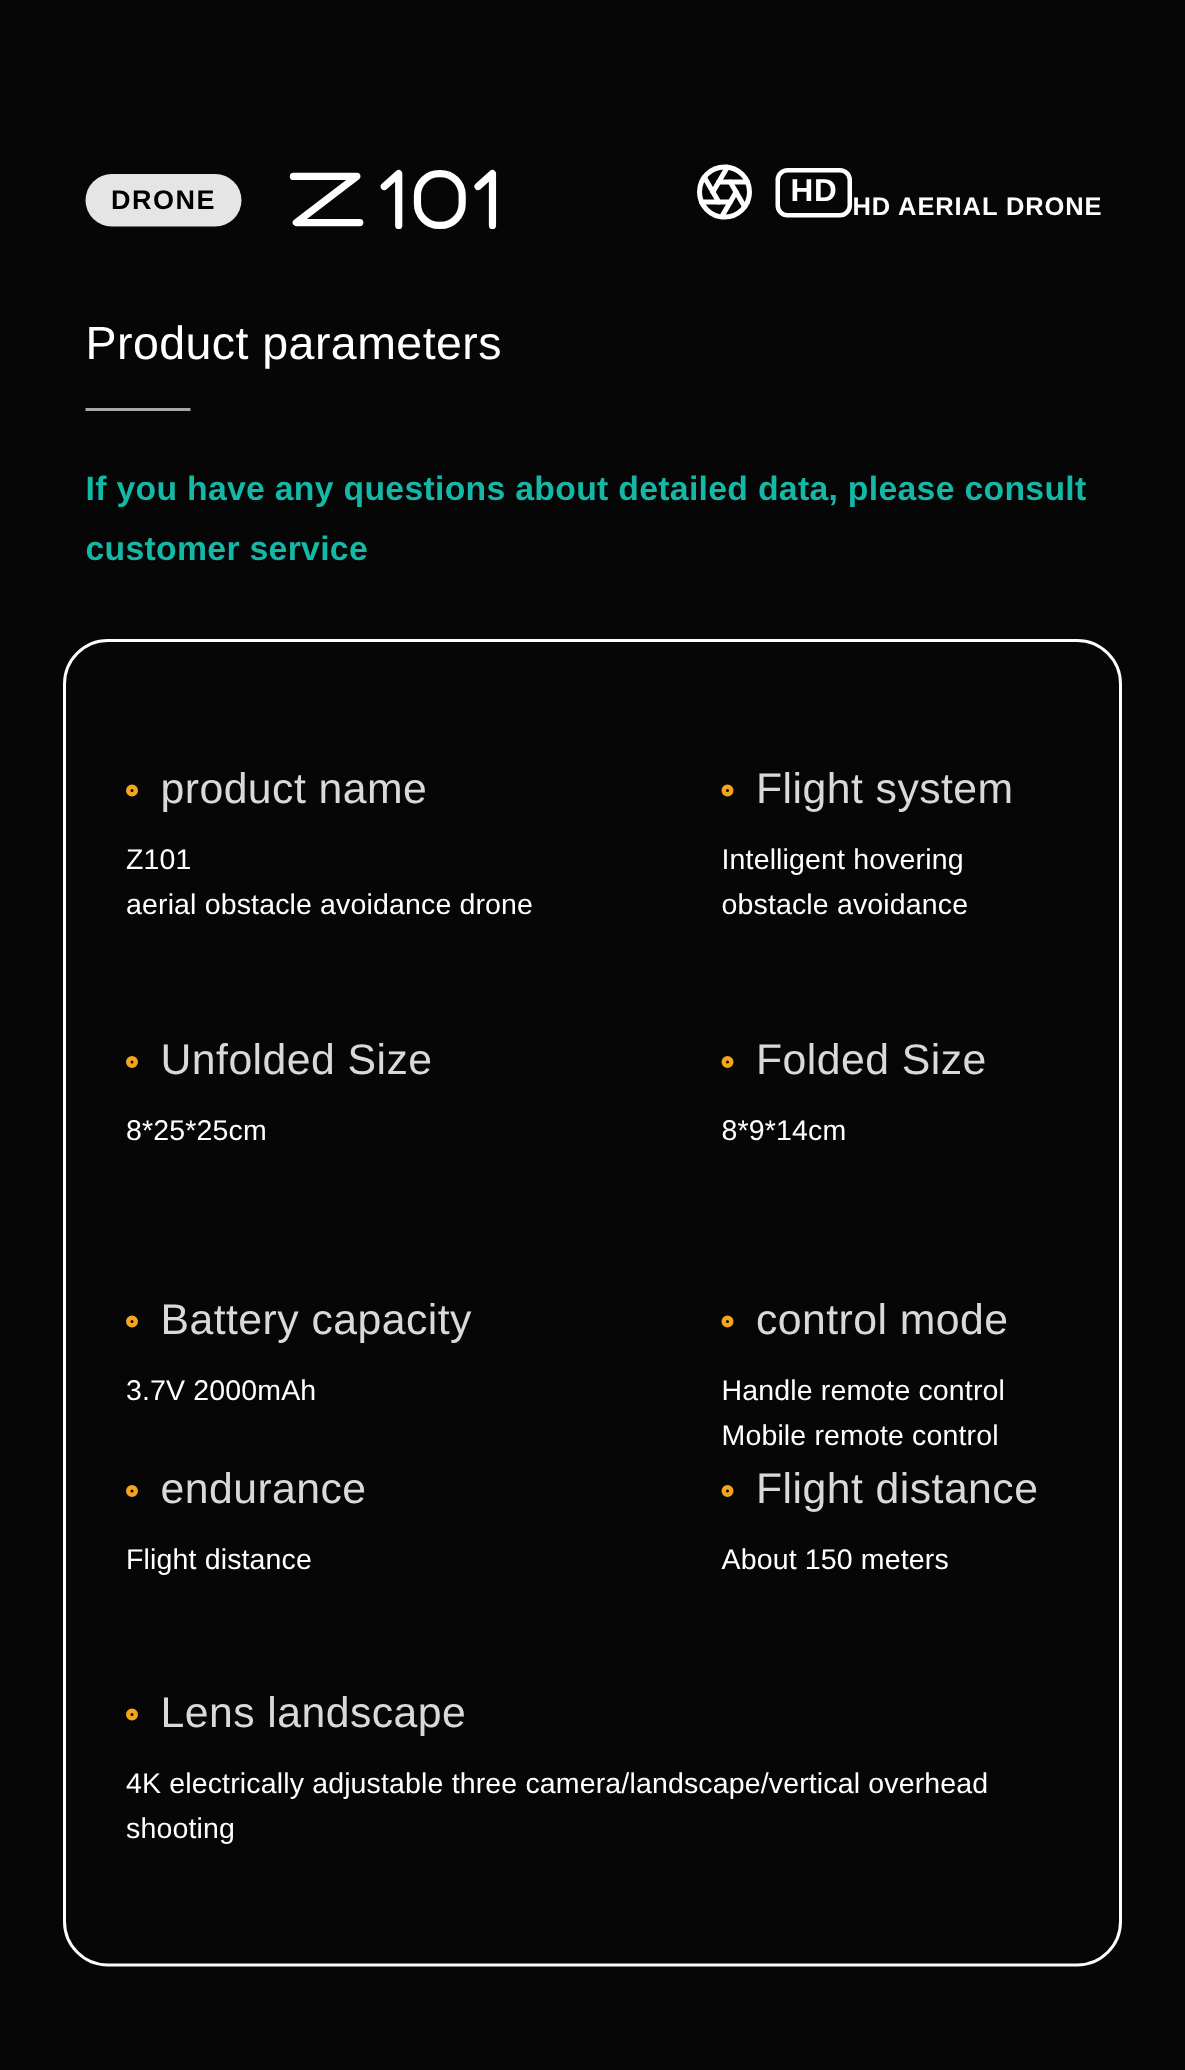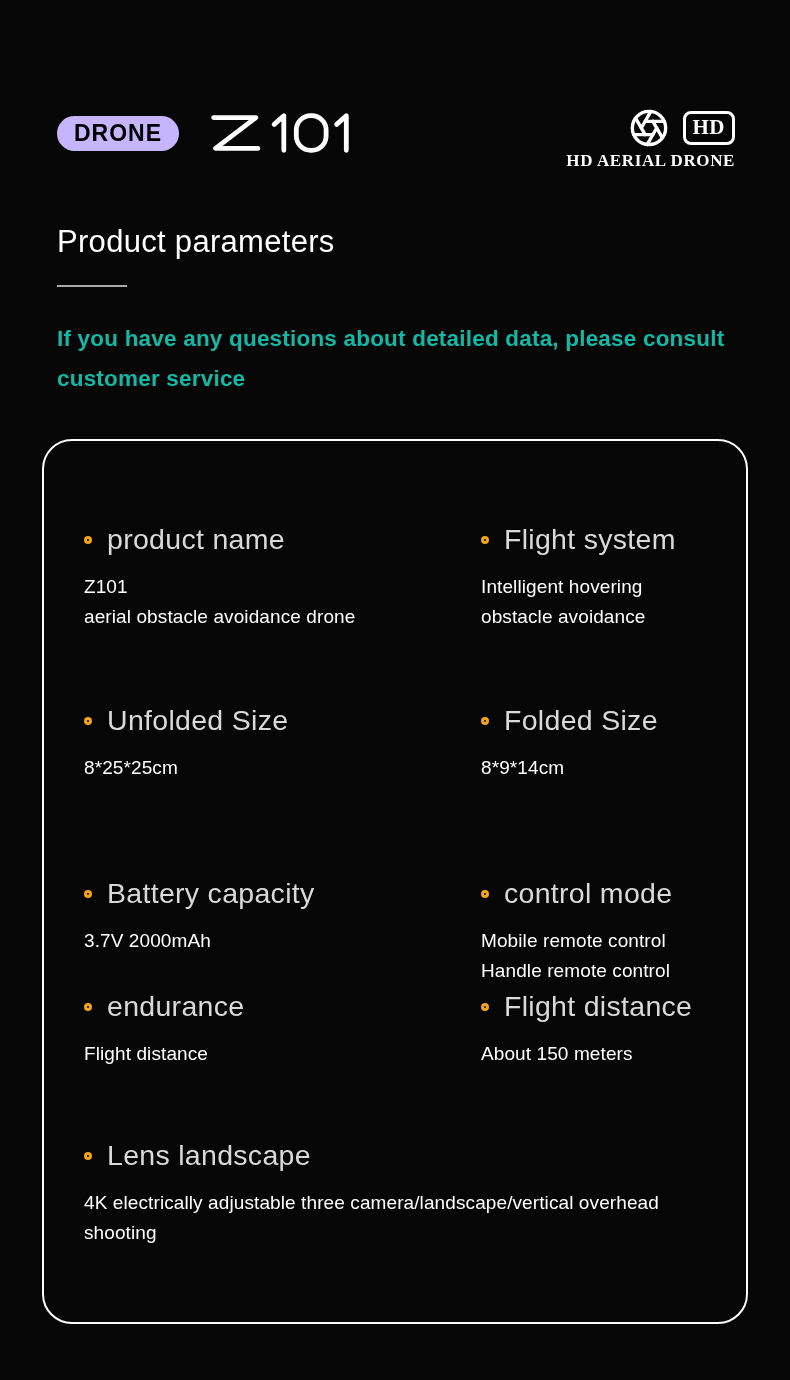--- a/index.html
+++ b/index.html
@@ -9,25 +9,25 @@
     font-family:"Liberation Sans", sans-serif;
     color:#fff;
     overflow:hidden;
     position:relative;
   }
   
   .header { padding:108px 55px 0 57px; display:flex; justify-content:space-between; align-items:flex-start; }
   .brand { display:flex; align-items:center; gap:26px; }
   .badge {
     height:35px; line-height:35px; padding:0 17px;
-    background:#c4b5fd; color:#000;
-    border-radius:18px; font-weight:700; font-size:23px; letter-spacing:1px;
+    background:#e5e5e5; color:#000;
+    border-radius:18px; font-weight:700; font-size:18px; letter-spacing:1px;
   }
   .logo-svg { display:block; }
-  .hd-block { display:flex; flex-direction:column; align-items:flex-end;font-family:Liberation Serif, serif; }
+  .hd-block { display:flex; flex-direction:row; align-items:flex-end; }
   .hd-icons { display:flex; align-items:center; gap:14px; }
   .hd-badge {
     border:3px solid #fff; border-radius:8px;
     padding:1px 7px 2px; font-weight:800; font-size:21px; letter-spacing:0.5px;
     color:#fff;
   }
   .tagline { margin-top:3px; font-size:17px; font-weight:700; letter-spacing:0.6px; color:#fdfdfd; }
   
   .title { margin:50px 57px 0; font-size:31px; font-weight:500; letter-spacing:0.3px; line-height:42px; color:#ffffff; }
   .rule  { margin:22px 0 0 57px; width:70px; height:2px; background:#a8a8a8; }
@@ -140,22 +140,22 @@
     <div class="param-value">
             <div>3.7V 2000mAh</div>
           </div>
   </div>
         <div class="param-cell">
     <div class="param-head">
       <span class="bullet"></span>
       <span class="param-label">control mode</span>
     </div>
     <div class="param-value">
+            <div>Handle remote control</div>
             <div>Mobile remote control</div>
-            <div>Handle remote control</div>
           </div>
   </div>
       </div>
       <div class="param-row">
         <div class="param-cell">
     <div class="param-head">
       <span class="bullet"></span>
       <span class="param-label">endurance</span>
     </div>
     <div class="param-value">

